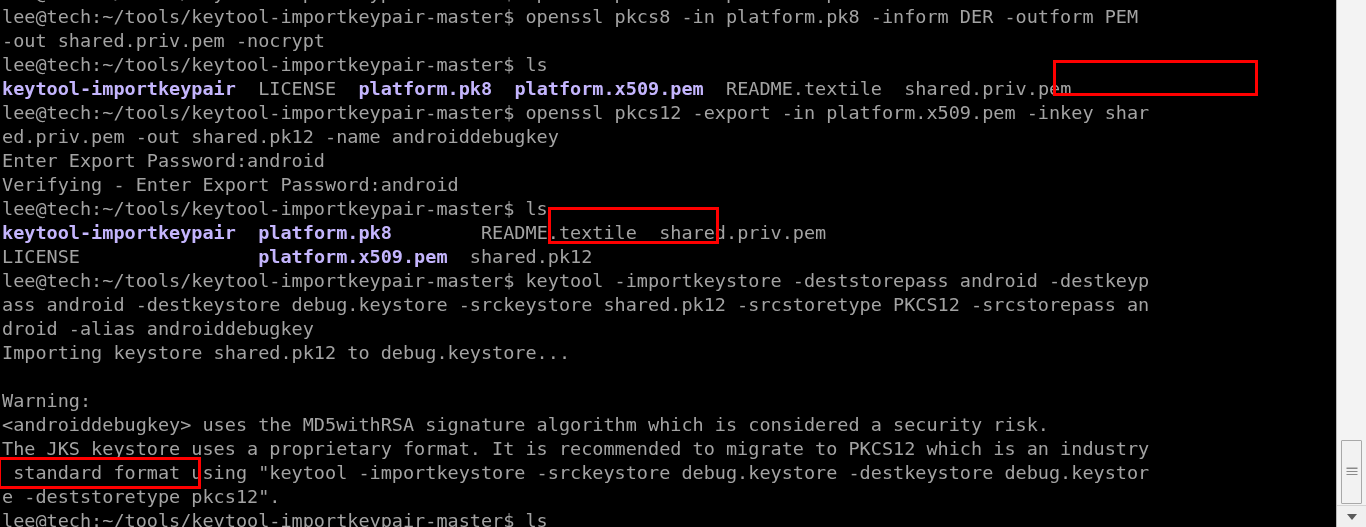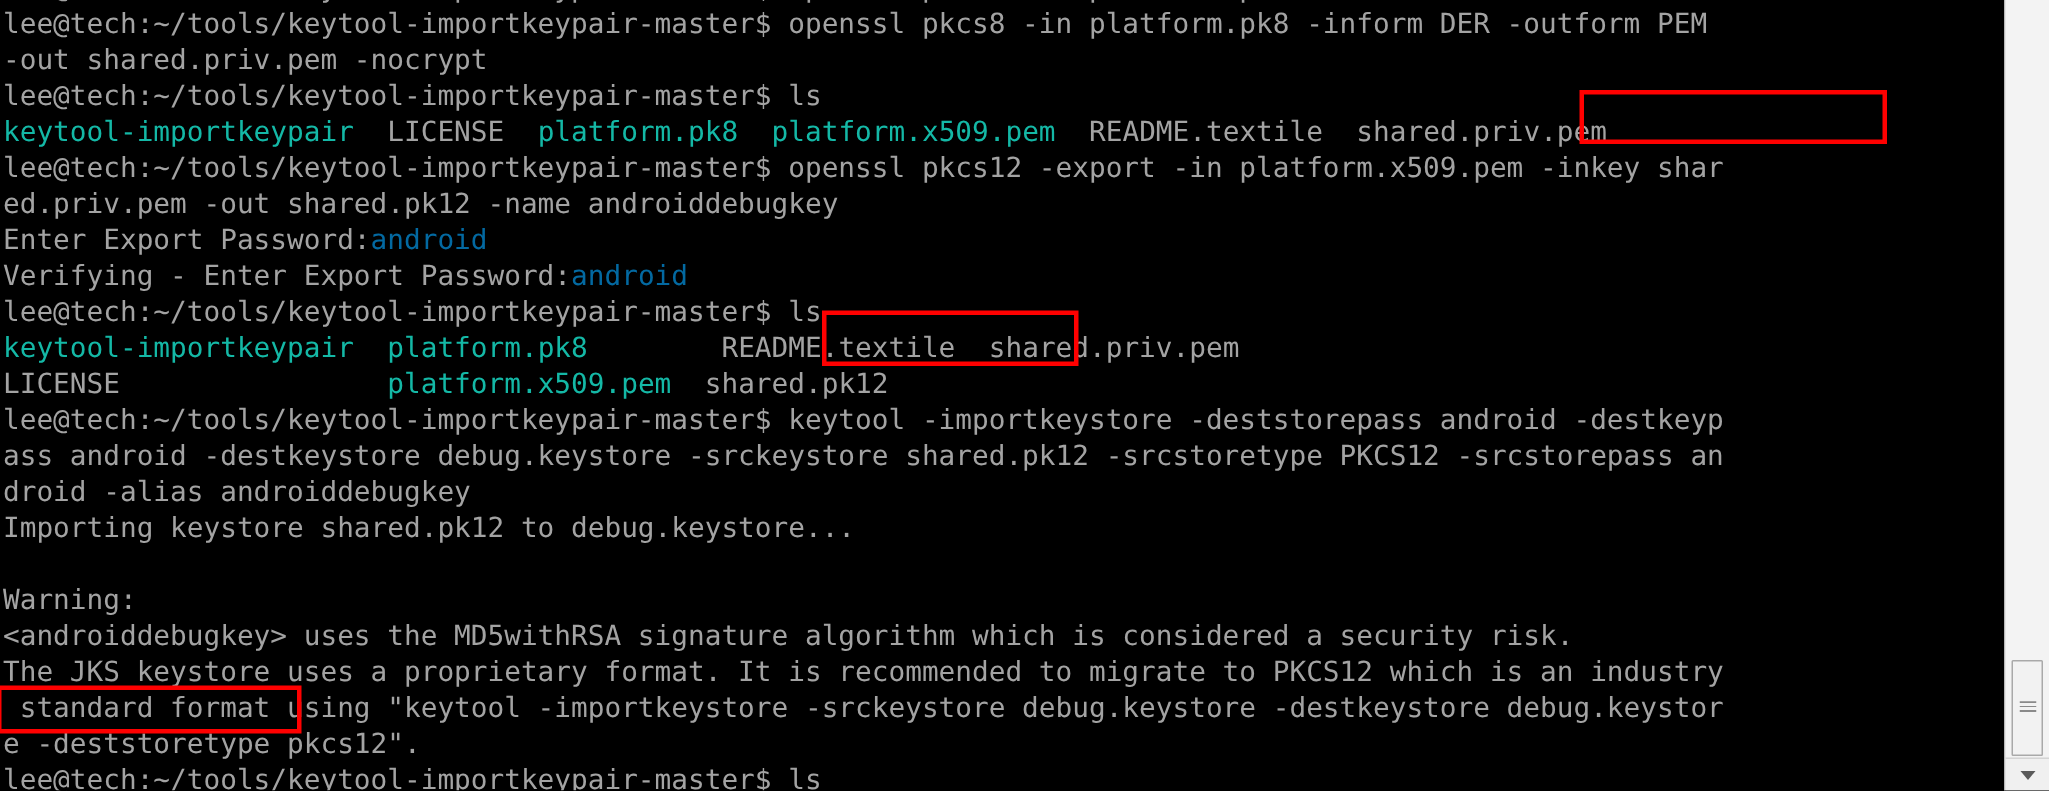--- a/index.html
+++ b/index.html
@@ -46,22 +46,22 @@
   .term-line {
     height: 24px;
     white-space: pre;
     color: #d6d2c8;
     font-size: 18.5px;
     line-height: 24px;
     padding-left: 2px;
   }
 
   .c-white  { color: #a3a3a3; }
-  .c-green  { color: #14b8a6; font-weight: normal; }
-  .c-red    { color: #0369a1; }
+  .c-green  { color: #c4b5fd; font-weight: bold; }
+  .c-red    { color: #a3a3a3; }
 
   
   #scrollbar {
     position: absolute;
     right: 0;
     top: 0;
     width: 30px;
     height: 527px;
     background: #f0f0f0;
     border-left: 1px solid #b8b8b8;

